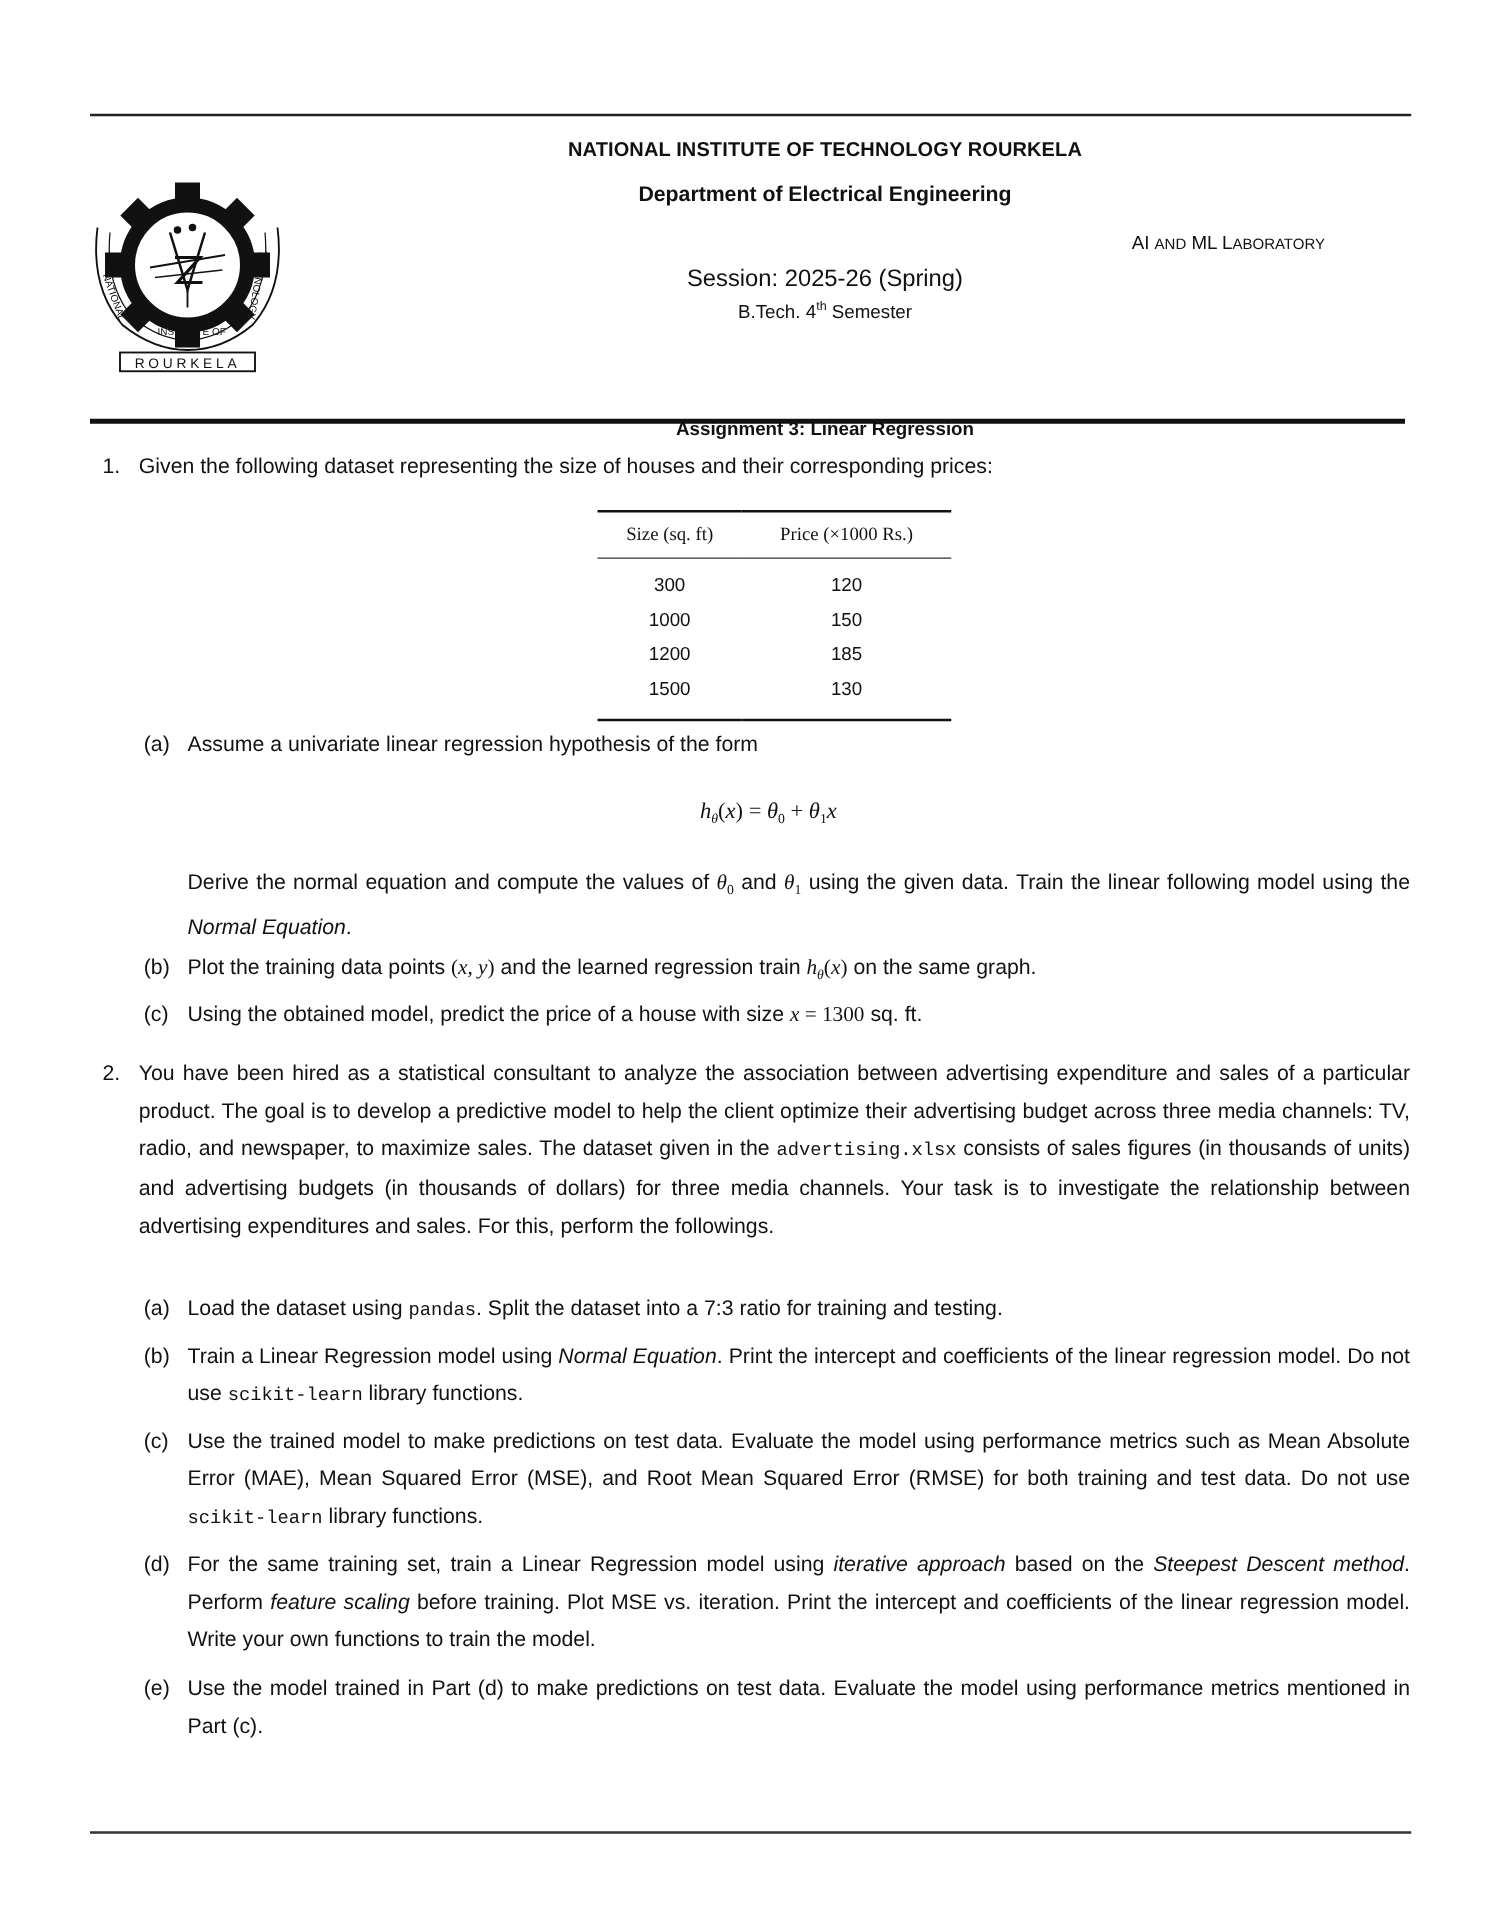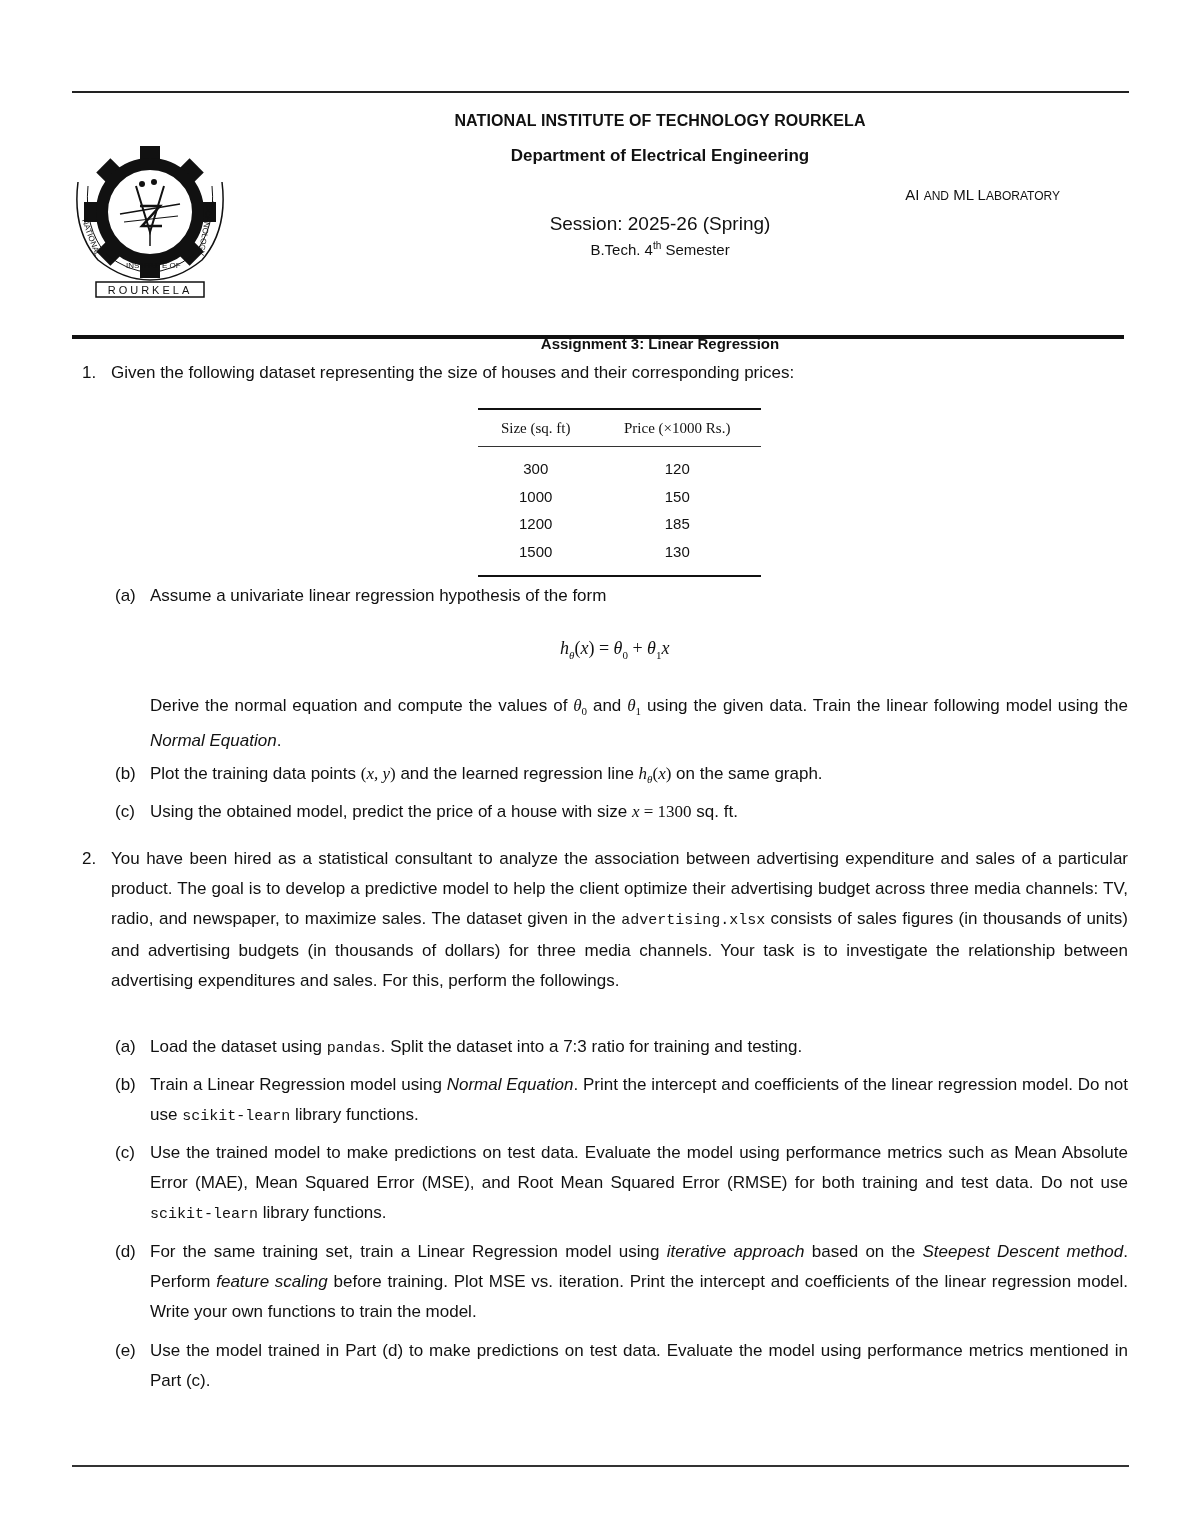--- a/index.html
+++ b/index.html
@@ -135,21 +135,21 @@
 </div>
 <div class="eq">
   <span class="math">h</span><sub class="math" style="font-size:11px;">θ</sub><span class="mathr">(</span><span class="math">x</span><span class="mathr">) = </span><span class="math">θ</span><sub class="mathr" style="font-size:11px;">0</sub><span class="mathr"> + </span><span class="math">θ</span><sub class="mathr" style="font-size:11px;">1</sub><span class="math">x</span>
 </div>
 <div class="sub" style="top:691px;">
   <div class="body"><span>Derive the normal equation and compute the values of </span><span class="math">θ</span><sub class="mathr" style="font-size:11px;">0</sub><span> and </span><span class="math">θ</span><sub class="mathr" style="font-size:11px;">1</sub><span> using the given data. Train the linear following model using the </span><em>Normal Equation</em><span>.</span></div>
 </div>
 
 <div class="sub" style="top:759px;">
   <span class="lbl">(b)</span>
-  <div class="body"><span>Plot the training data points </span><span class="mathr">(</span><span class="math">x, y</span><span class="mathr">)</span><span> and the learned regression line </span><span class="math">h</span><sub class="math" style="font-size:11px;">θ</sub><span class="mathr">(</span><span class="math">x</span><span class="mathr">)</span><span> on the same graph.</span></div>
+  <div class="body"><span>Plot the training data points </span><span class="mathr">(</span><span class="math">x, y</span><span class="mathr">)</span><span> and the learned regression train </span><span class="math">h</span><sub class="math" style="font-size:11px;">θ</sub><span class="mathr">(</span><span class="math">x</span><span class="mathr">)</span><span> on the same graph.</span></div>
 </div>
 
 <div class="sub" style="top:797px;">
   <span class="lbl">(c)</span>
   <div class="body"><span>Using the obtained model, predict the price of a house with size </span><span class="math">x</span><span class="mathr"> = </span><span class="mathr">1300</span><span> sq. ft.</span></div>
 </div>
 
 <div class="q" style="top:844px;">
   <span class="num">2.</span>
   <div class="body"><span>You have been hired as a statistical consultant to analyze the association between advertising expenditure and sales of a particular product. The goal is to develop a predictive model to help the client optimize their advertising budget across three media channels: TV, radio, and newspaper, to maximize sales. The dataset given in the </span><span class="mono">advertising.xlsx</span><span> consists of sales figures (in thousands of units) and advertising budgets (in thousands of dollars) for three media channels. Your task is to investigate the relationship between advertising expenditures and sales. For this, perform the followings.</span></div>

